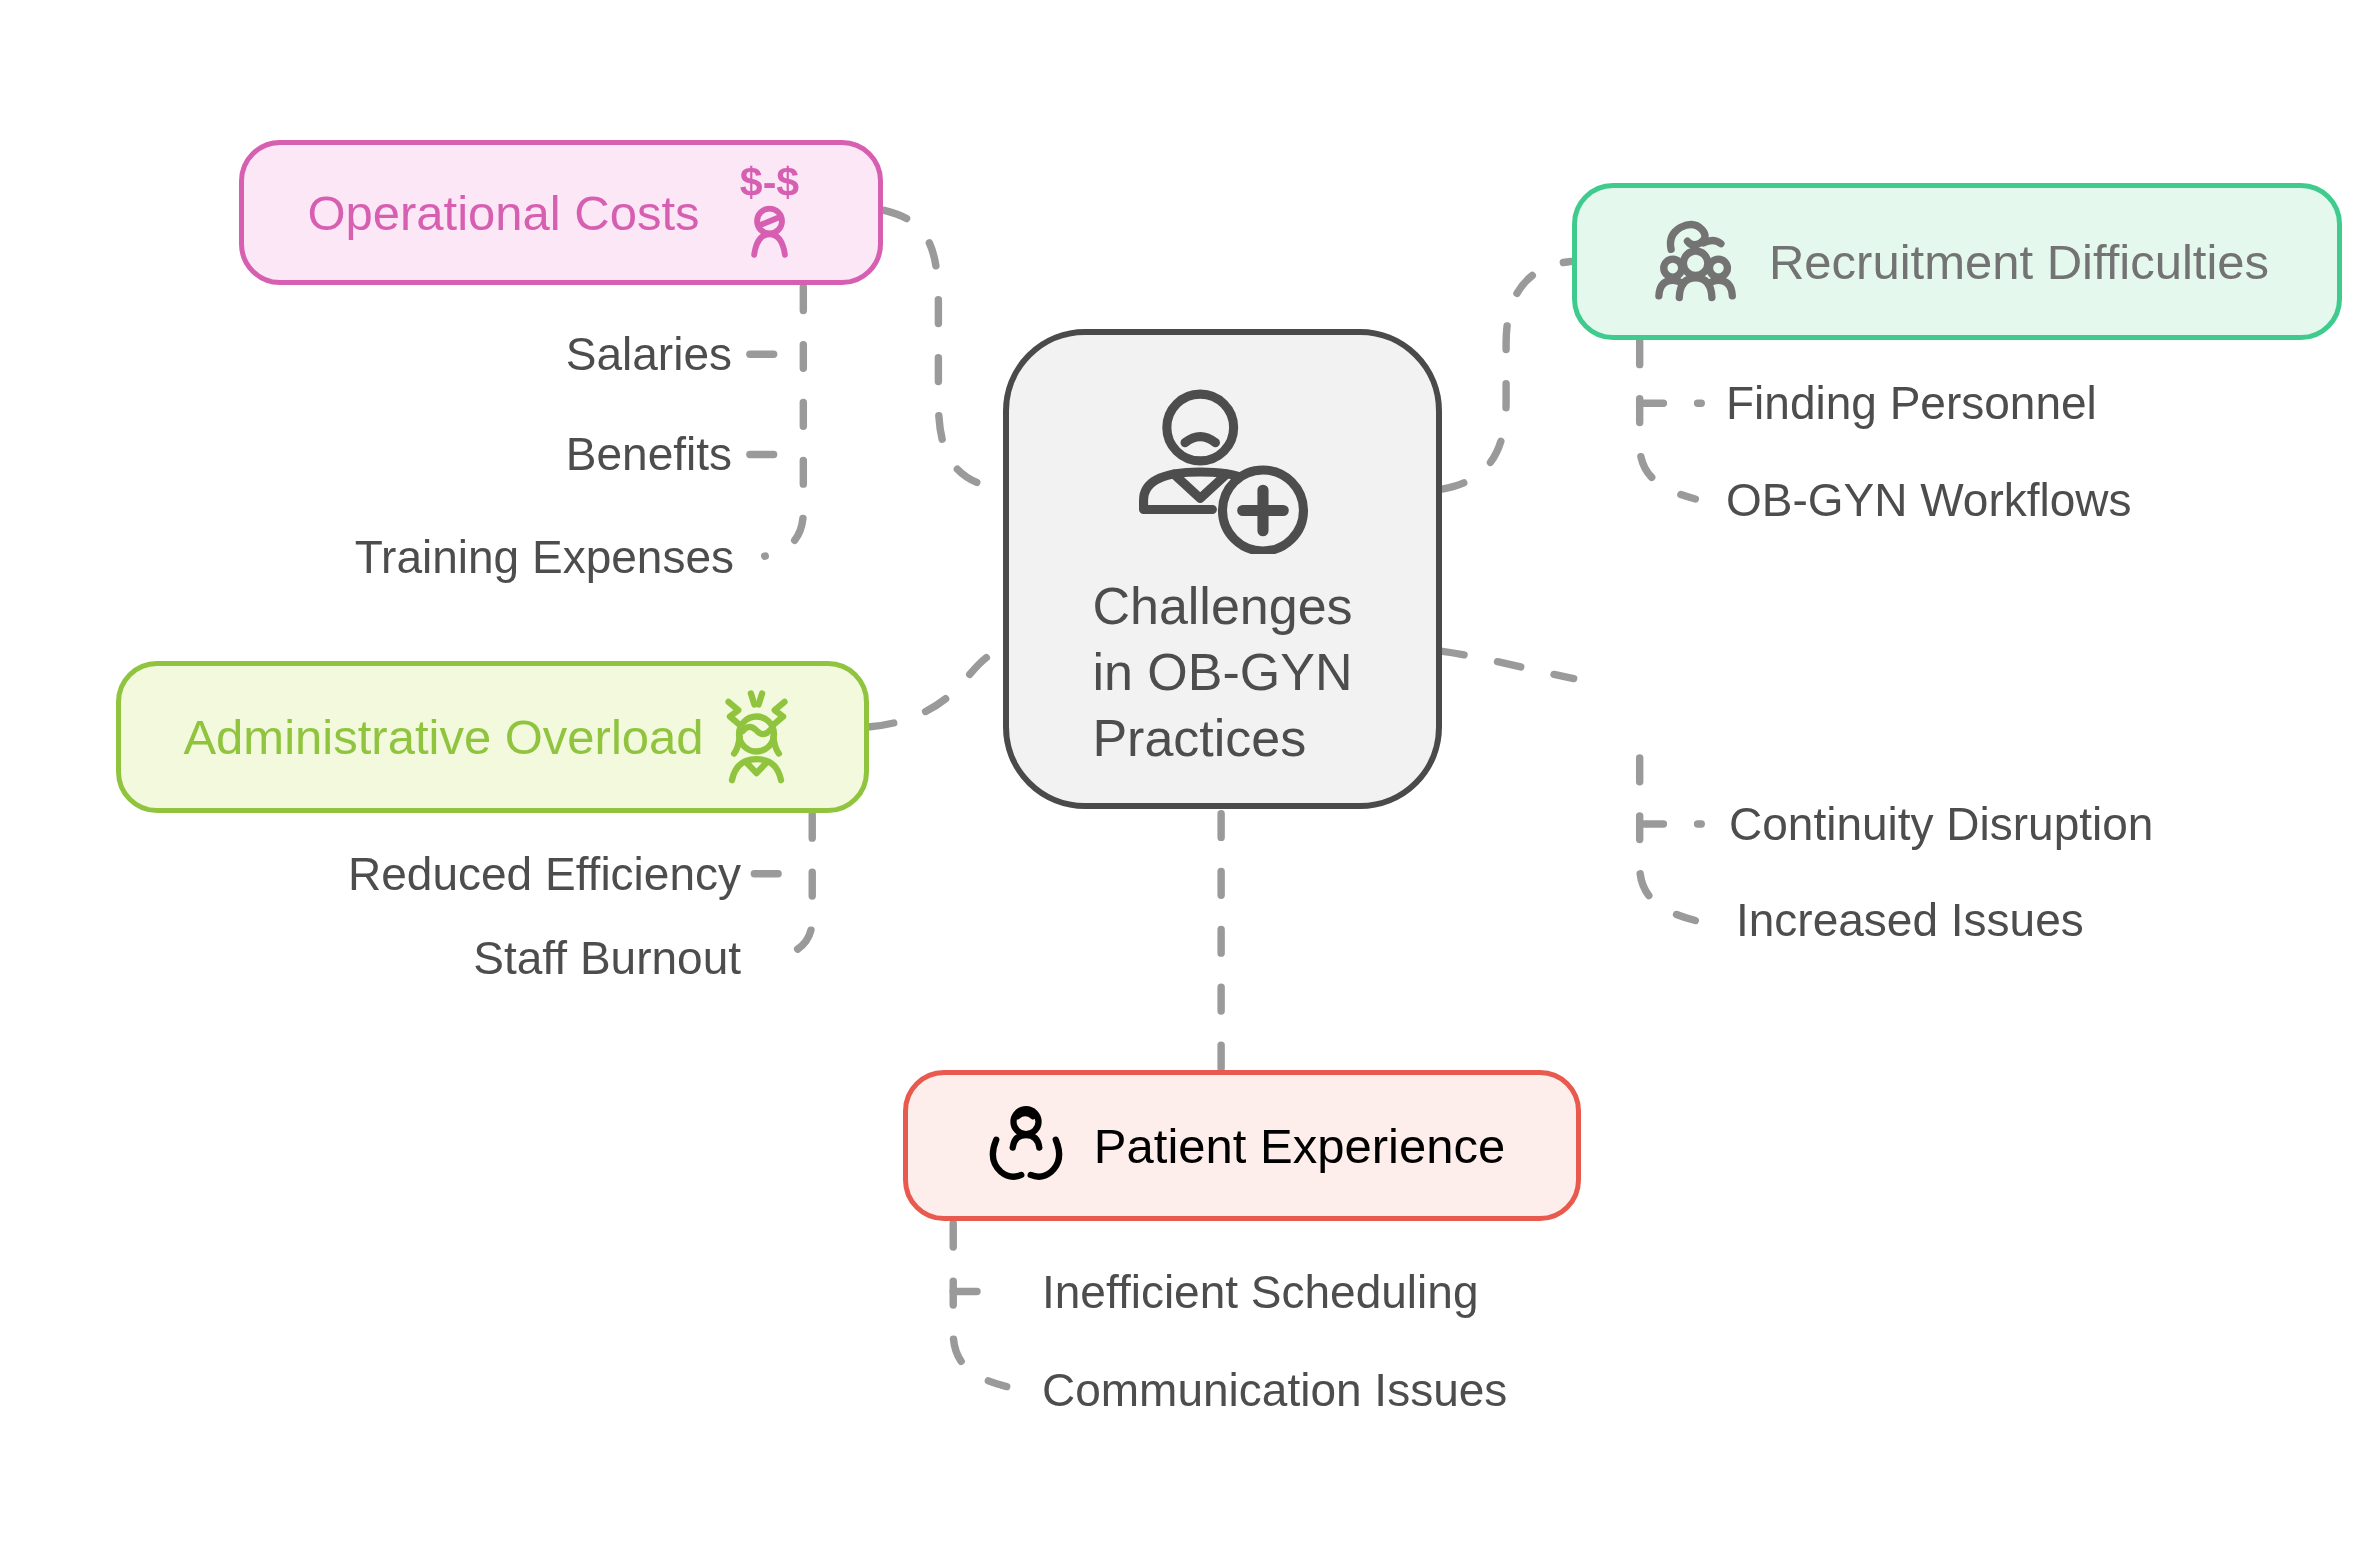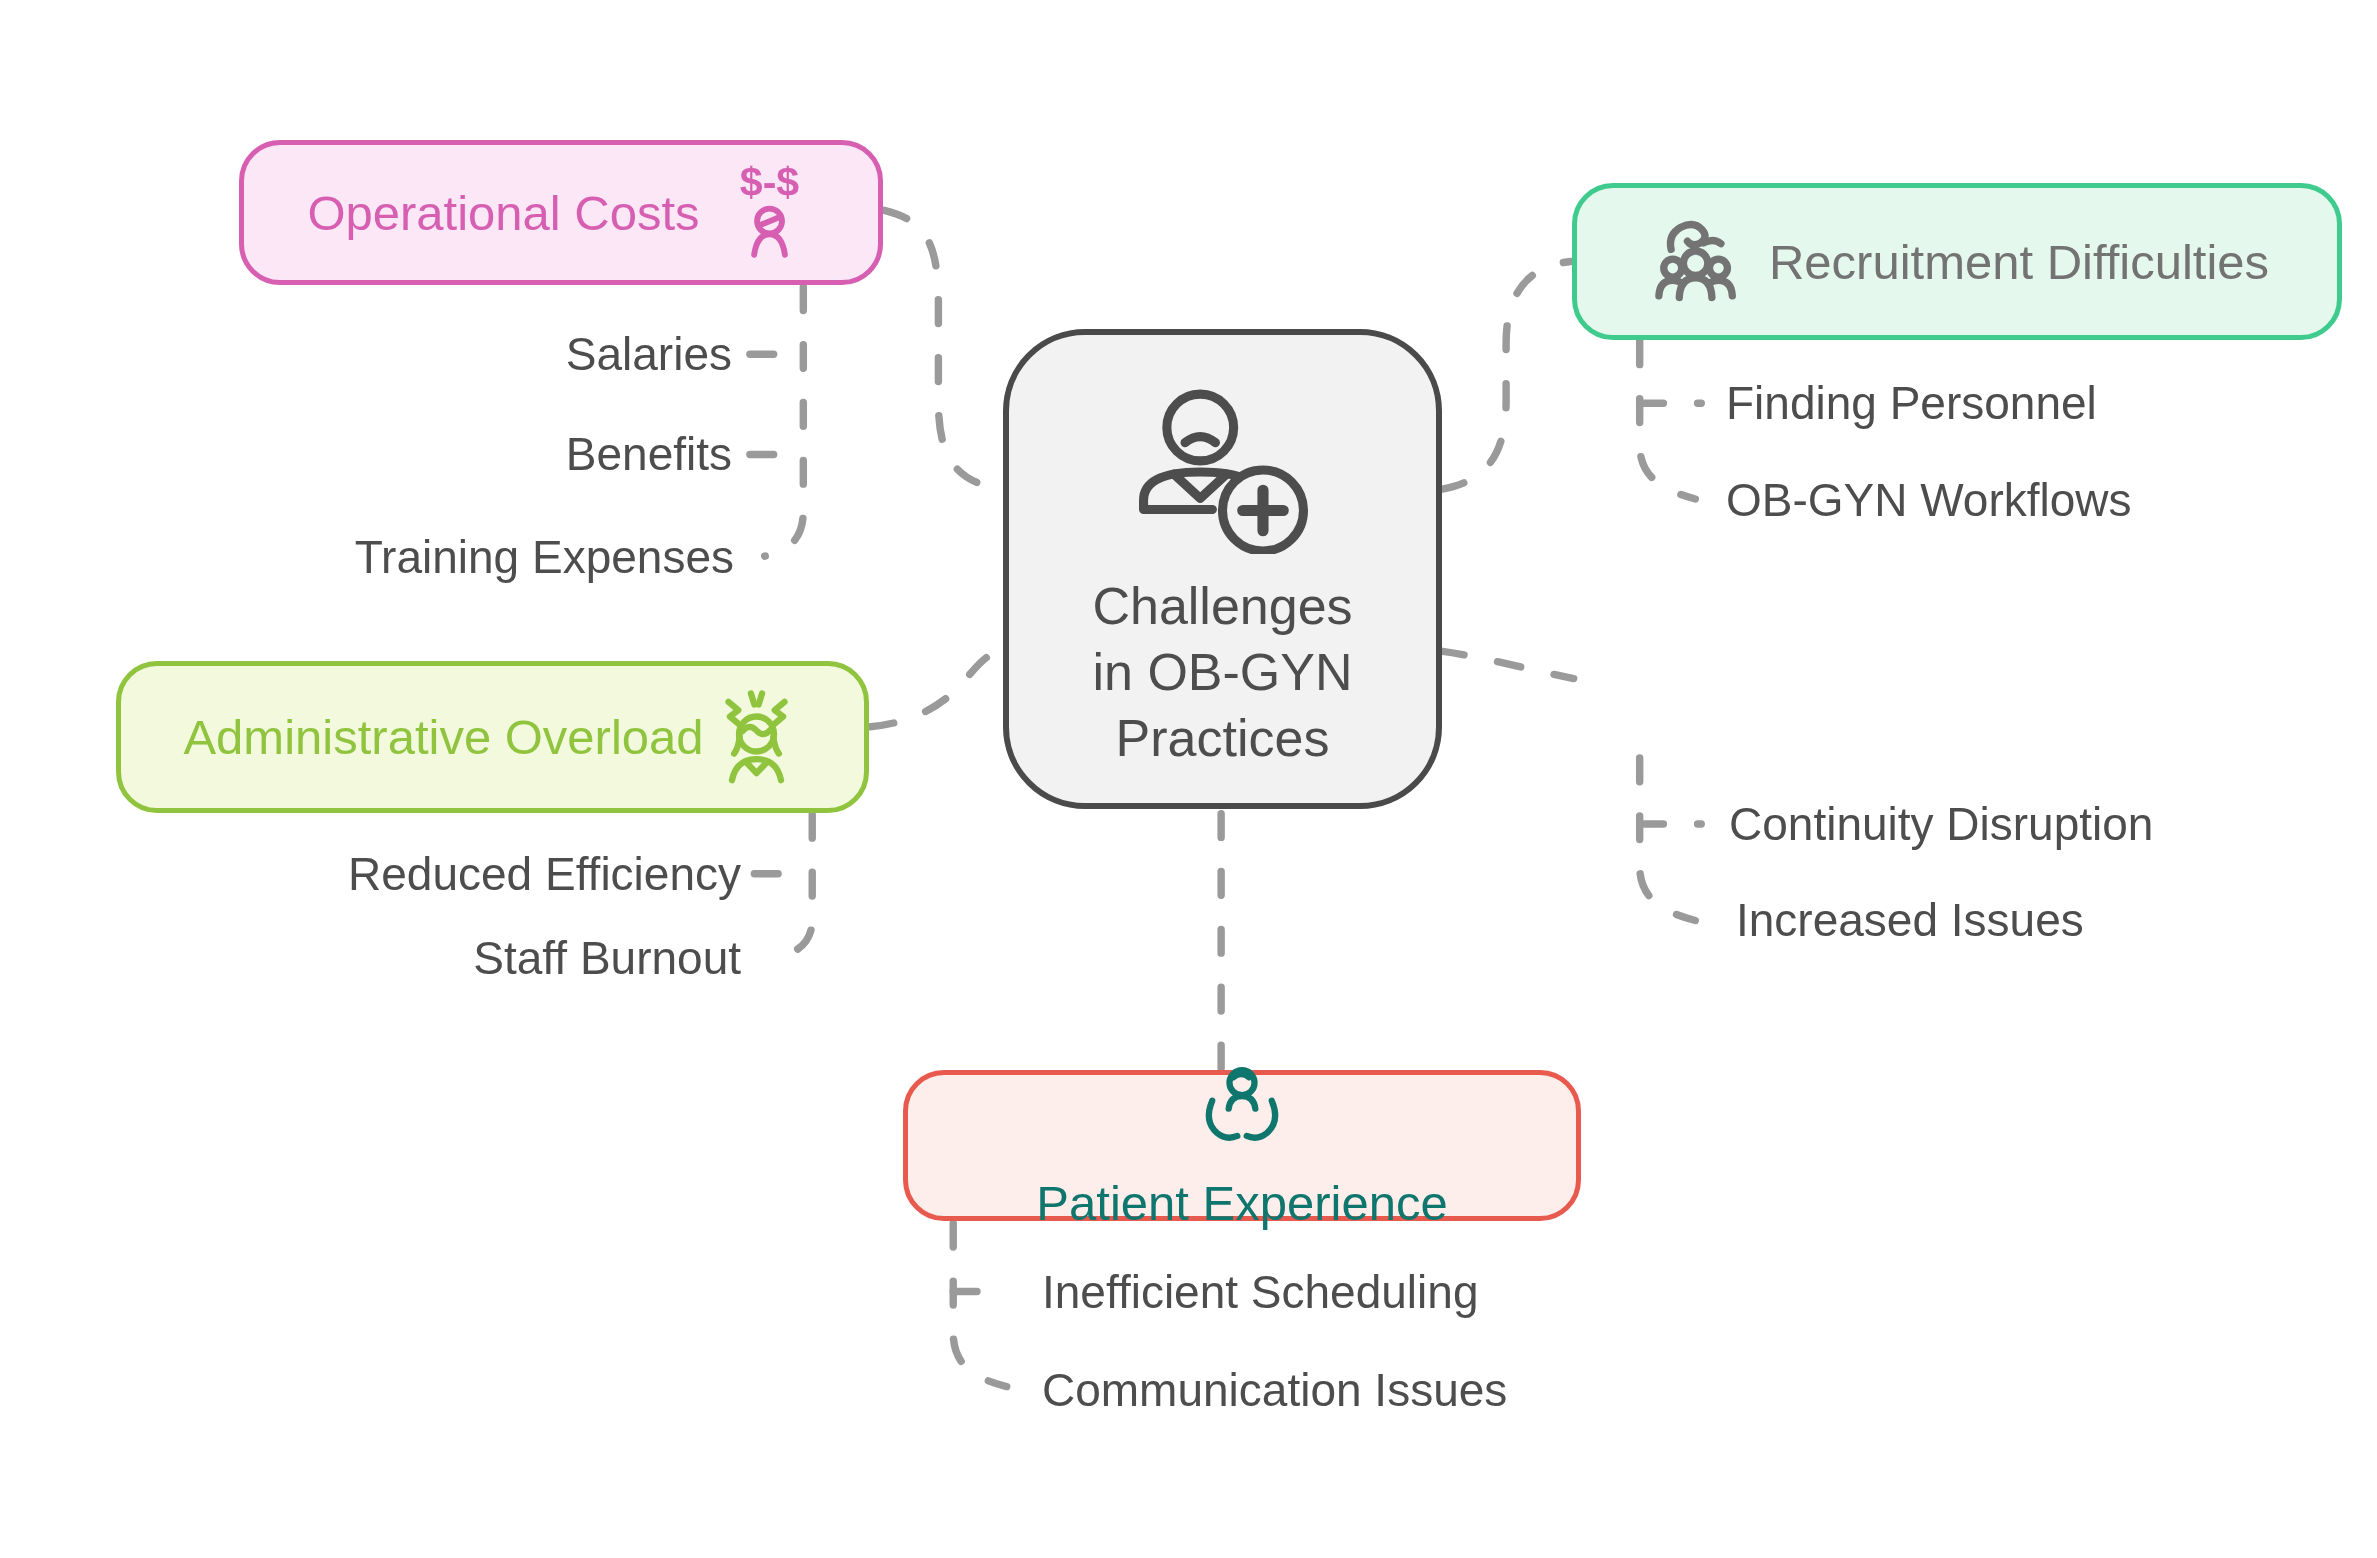--- a/index.html
+++ b/index.html
@@ -14,27 +14,27 @@
   }
   .node {
     position:absolute; display:flex; align-items:center; justify-content:center;
     box-sizing:border-box; border-radius:41px;
   }
   .node-label { font-size:49px; white-space:nowrap; }
   .node-operational { left:206px;  top:140px;  width:644px;  height:145px; background:#fbe7f5; border:5.2px solid #d65fb2; color:#d65fb2; gap:27px; }
   .node-admin       { left:83px;  top:661px;  width:753px; height:152px; background:#f2f9dd; border:5.2px solid #90c43e; color:#90c43e; gap:7px; }
   .node-recruit     { left:1539px; top:183px;  width:770px; height:157px; background:#e5f8ee; border:5.2px solid #3fcb8d; color:#737373; gap:22px; }
   .node-retention   { left:1542px; top:609px;  width:698px;  height:147px; background:#f9eefd; border:5.2px solid #b358e6; color:#b55ce8; gap:21px; }
-  .node-patient     { left:870px; top:1070px; width:678px;  height:151px; background:#fdedeb; border:5.2px solid #e85a4e; color:#0f766e; gap:21px;flex-direction:column; }
+  .node-patient     { left:870px; top:1070px; width:678px;  height:151px; background:#fdedeb; border:5.2px solid #e85a4e; color:#000000; gap:21px; }
   .node-center {
     left:970px; top:329px; width:439px; height:480px;
     background:#f2f2f2; border:6.7px solid #4a4a4a; border-radius:82px;
     color:#4d4d4d; flex-direction:column; justify-content:flex-start; padding-top:52px;
   }
-  .center-title { margin-top:19.3px; font-size:52px; line-height:66px; text-align:center; color:#4d4d4d; }
+  .center-title { margin-top:19.3px; font-size:52px; line-height:66px; color:#4d4d4d; }
   .sub {
     position:absolute; font-size:46px; color:#4d4d4d;
     white-space:nowrap; transform:translateY(-50%);
   }
   .sub.r { text-align:right; }
   .icon { display:block; flex:0 0 auto; }
   .icon * { vector-effect:none; }
 </style>
 </head>
 <body>

